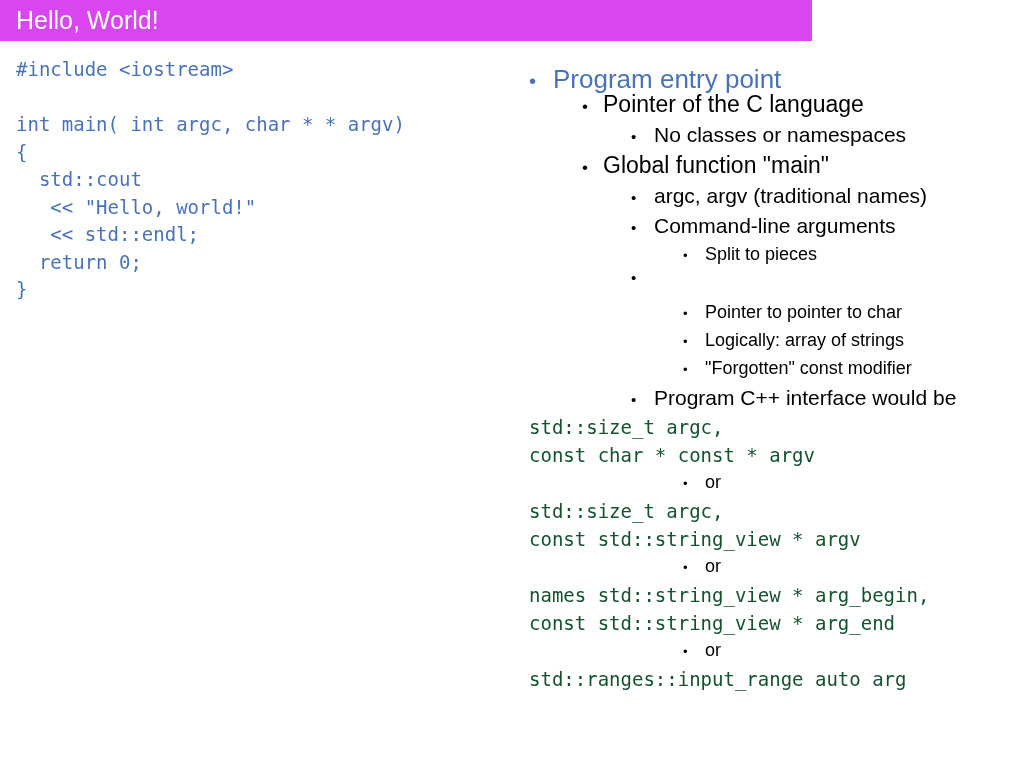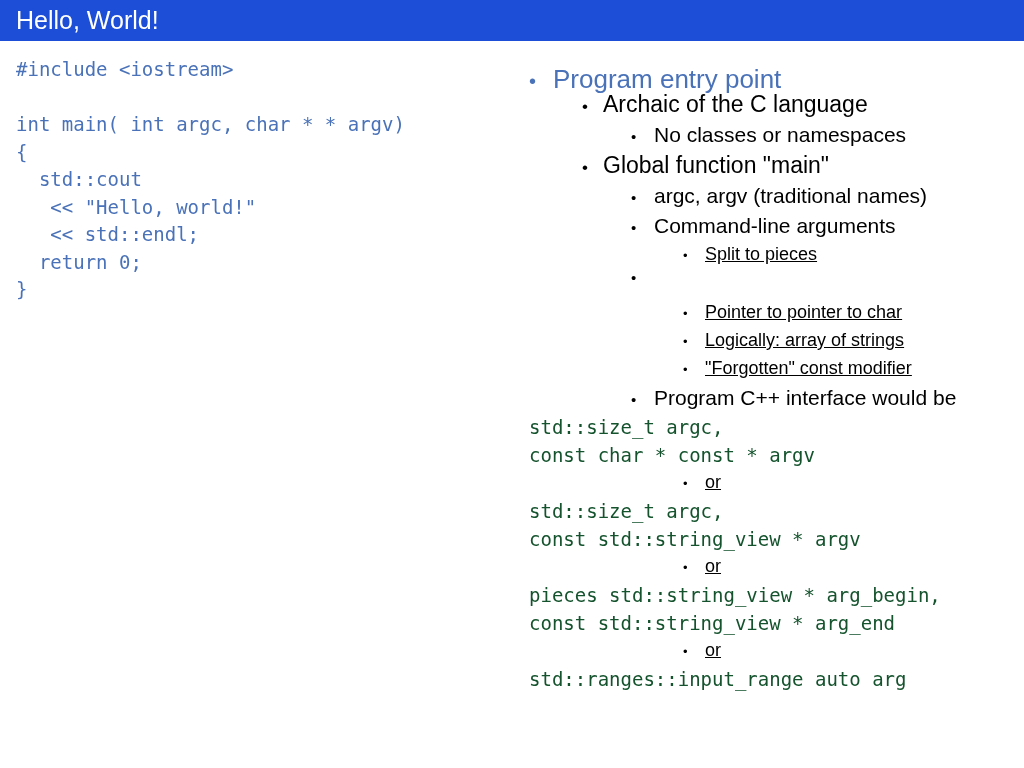--- a/index.html
+++ b/index.html
@@ -14,23 +14,23 @@
     overflow: hidden;
     font-family: "Liberation Sans", sans-serif;
     position: relative;
   }
 
   
   .title-bar {
     position: absolute;
     left: 0;
     top: 0;
-    width: 1024px;
+    width: 812px;
     height: 41px;
-    background: #1d4ed8;
+    background: #d946ef;
     box-sizing: border-box;
   }
   .title-text {
     position: absolute;
     left: 16px;
     top: 4px;
     font-size: 25px;
     line-height: 32px;
     color: #ffffff;
     font-family: "Liberation Sans", sans-serif;
@@ -95,21 +95,21 @@
   .lvl2 .bullet-label { font-size: 23px; color: #000000; line-height: 30px; }
 
   
   .lvl3 { padding-left: 116px; height: 30px; }
   .lvl3 .bullet-dot { width: 23px; font-size: 15px; color: #000000; }
   .lvl3 .bullet-label { font-size: 21px; color: #000000; line-height: 29px; text-align: center; }
 
   
   .lvl4 { padding-left: 168px; height: 28px; }
   .lvl4 .bullet-dot { width: 22px; font-size: 13px; color: #000000; }
-  .lvl4 .bullet-label { font-size: 18px; color: #000000; line-height: 27px; text-decoration: underline; }
+  .lvl4 .bullet-label { font-size: 18px; color: #000000; line-height: 27px; }
 
   
   .sig-line {
     font-family: "DejaVu Sans Mono", monospace;
     font-size: 19px;
     line-height: 28px;
     color: #14532d;
     white-space: pre;
     padding-left: 14px;
   }
@@ -135,21 +135,21 @@
       <div class="code-line">}</div>
     </div>
 
   <div class="bullet-column">
       <div class="bullet-row lvl1">
         <span class="bullet-dot">•</span>
         <span class="bullet-label">Program entry point</span>
       </div>
       <div class="bullet-row lvl2">
         <span class="bullet-dot">•</span>
-        <span class="bullet-label">Archaic of the C language</span>
+        <span class="bullet-label">Pointer of the C language</span>
       </div>
       <div class="bullet-row lvl3">
         <span class="bullet-dot">•</span>
         <span class="bullet-label">No classes or namespaces</span>
       </div>
       <div class="bullet-row lvl2">
         <span class="bullet-dot">•</span>
         <span class="bullet-label">Global function "main"</span>
       </div>
       <div class="bullet-row lvl3">
@@ -188,21 +188,21 @@
       <div class="bullet-row lvl4">
         <span class="bullet-dot">•</span>
         <span class="bullet-label">or</span>
       </div>
       <div class="sig-line">std::size_t argc,</div>
       <div class="sig-line">const std::string_view * argv</div>
       <div class="bullet-row lvl4">
         <span class="bullet-dot">•</span>
         <span class="bullet-label">or</span>
       </div>
-      <div class="sig-line">pieces std::string_view * arg_begin,</div>
+      <div class="sig-line">names std::string_view * arg_begin,</div>
       <div class="sig-line">const std::string_view * arg_end</div>
       <div class="bullet-row lvl4">
         <span class="bullet-dot">•</span>
         <span class="bullet-label">or</span>
       </div>
       <div class="sig-line">std::ranges::input_range auto arg</div>
     </div>
 
 </div>
 

